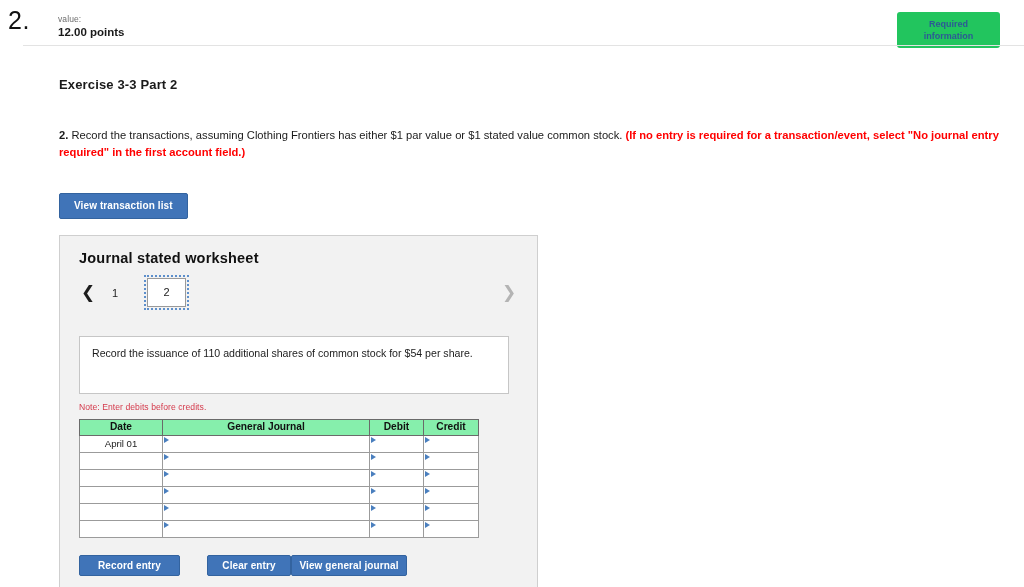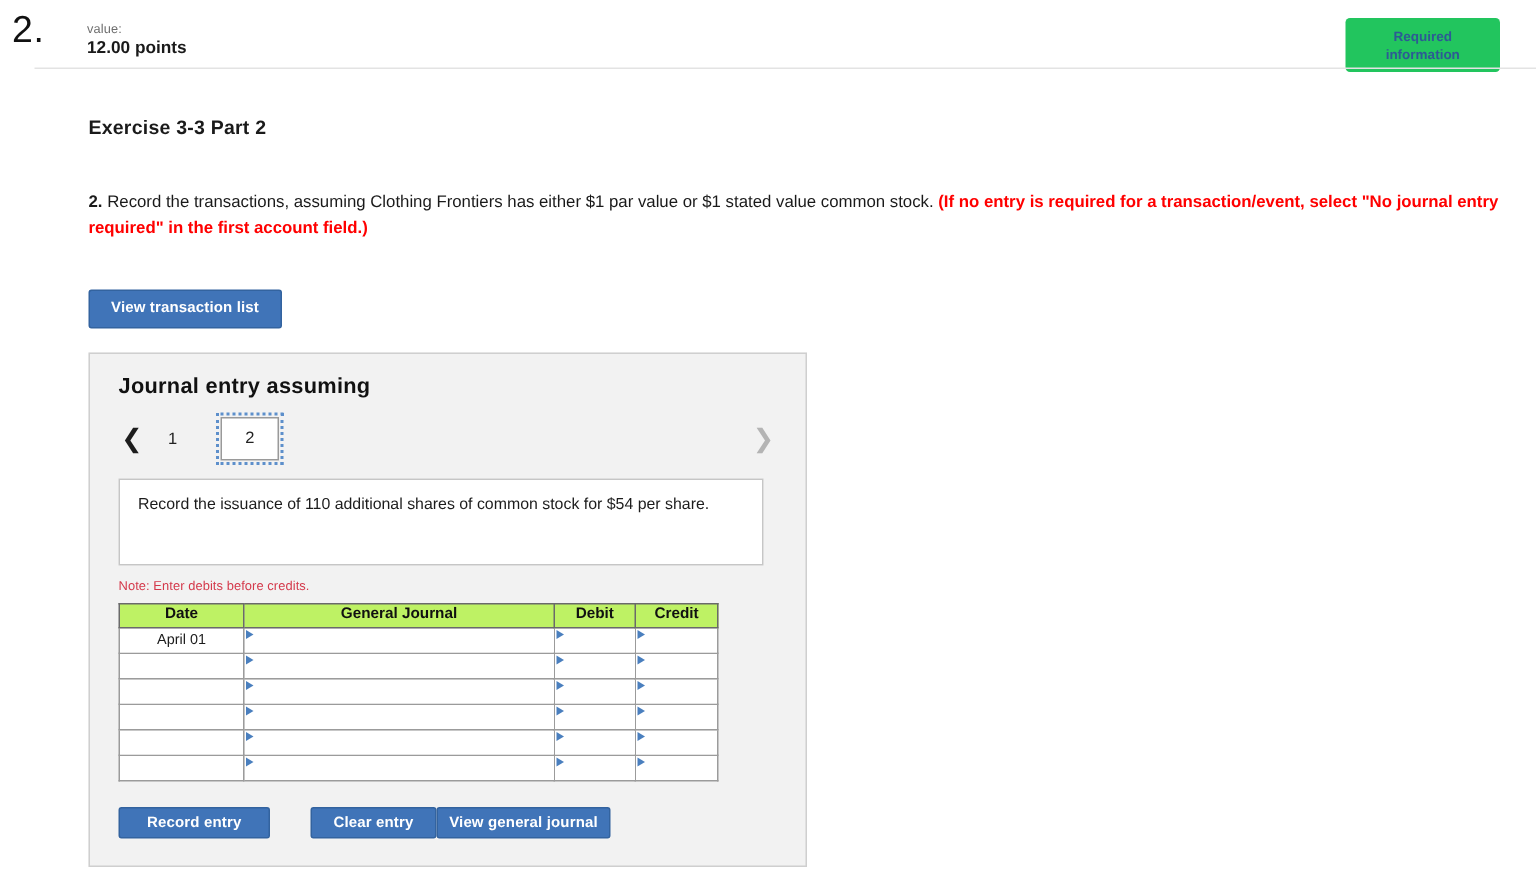--- a/index.html
+++ b/index.html
@@ -156,21 +156,21 @@
     border: 1px solid #9a9a9a;
     outline: 2px dotted #5d8fcb;
     outline-offset: 1px;
     height: 29px;
     line-height: 27px;
     width: 39px;
     margin-left: 14px;
   }
 
   .transaction-box {
-    margin-top: 11px;
+    margin-top: 28px;
     background: #ffffff;
     border: 1px solid #c6c6c6;
     min-height: 58px;
     padding: 9px 12px 12px 12px;
     font-size: 10.6px;
     line-height: 1.5;
     color: #1c1c1c;
     width: 430px;
   }
 
@@ -182,21 +182,21 @@
   }
 
   
   .journal-table {
     margin-top: 7px;
     border-collapse: collapse;
     width: 399px;
     table-layout: fixed;
   }
   .journal-table th {
-    background: #bef264;
+    background: #86efac;
     border: 1px solid #6a6a6a;
     font-size: 10.2px;
     font-weight: 700;
     color: #111;
     height: 16px;
     padding: 1px 0 2px 0;
     text-align: center;
   }
   .journal-table td {
     border: 1px solid #9b9b9b;
@@ -274,21 +274,21 @@
 
   <div class="instruction">
     <span class="lead-num">2.</span><span> Record the transactions, assuming Clothing Frontiers has either $1 par value or $1 stated value common stock. </span><span class="alert">(If no entry is required for a transaction/event, select "No journal entry required" in the first account field.)</span>
   </div>
 
   <div class="view-transaction-btn">View transaction list</div>
 
   
   <div class="worksheet-panel">
 
-    <div class="worksheet-title">Journal entry assuming</div>
+    <div class="worksheet-title">Journal stated worksheet</div>
 
     <div class="pager">
       <div class="chev chev-prev">❮</div>
       <div class="pager-num">1</div>
       <div class="pager-num active">2</div>
       <div class="chev chev-next">❯</div>
     </div>
 
     <div class="transaction-box">Record the issuance of 110 additional shares of common stock for $54 per share.</div>
 

